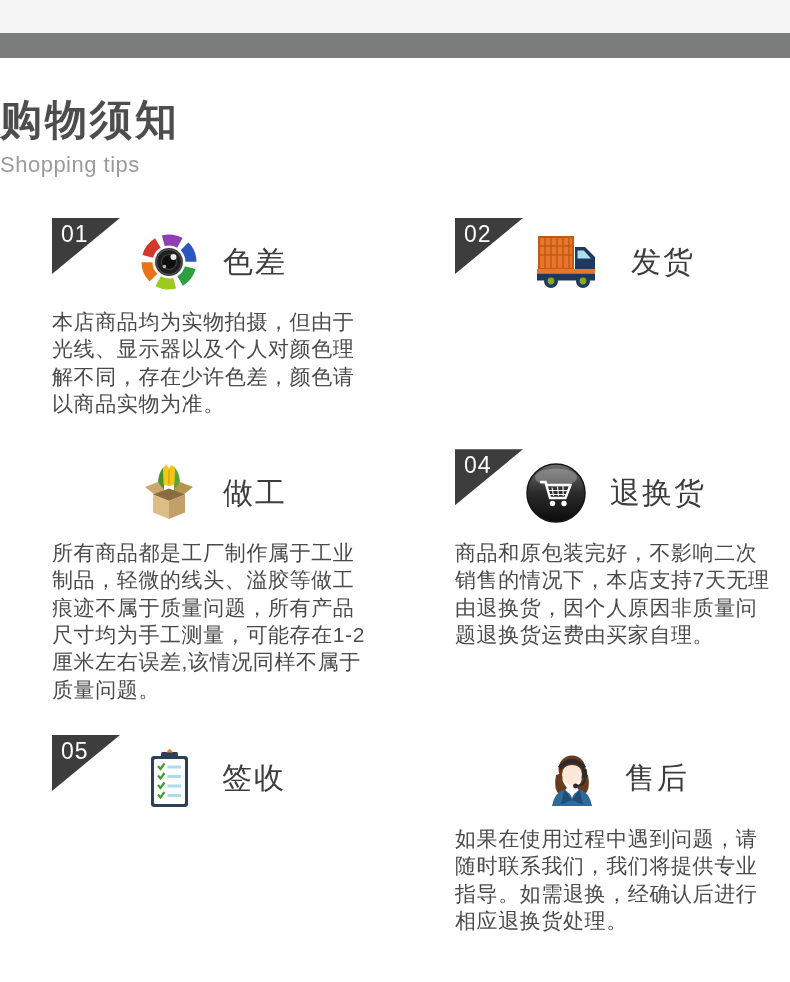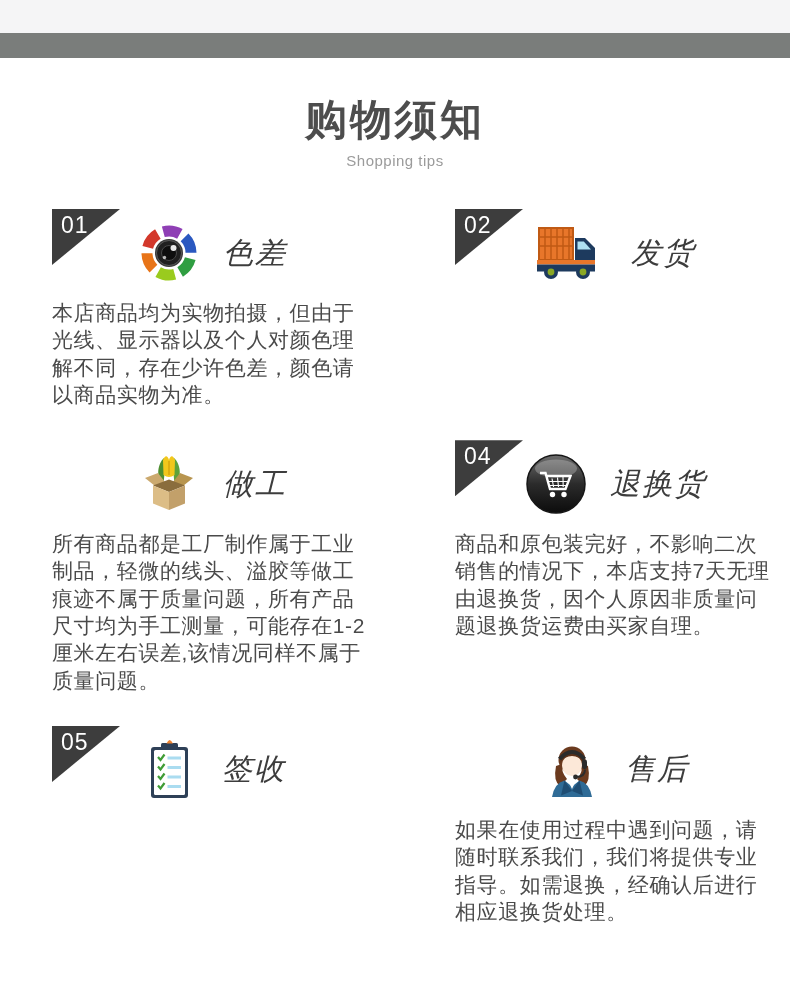--- a/index.html
+++ b/index.html
@@ -3,34 +3,34 @@
 <meta charset="utf-8">
 <style>
   * { margin:0; padding:0; box-sizing:border-box; }
   html,body { background:#ffffff; }
   .page {
     width:790px; height:982px; background:#ffffff; position:relative; overflow:hidden;
     font-family:"Liberation Sans","DejaVu Sans",sans-serif;
   }
   .bar-light { height:33px; background:#f5f5f6; }
   .bar-dark  { height:25px; background:#7a7d7b; }
-  .header { text-align:center; padding-top:34px; }
+  .header { padding-top:34px; }
   .page-title { font-size:42px; font-weight:bold; color:#4d4d4d; letter-spacing:3px; }
-  .page-subtitle { font-size:15px; color:#9b9b9b; margin-top:4px; letter-spacing:0.5px; }
+  .page-subtitle { font-size:22px; color:#9b9b9b; margin-top:4px; letter-spacing:0.5px; }
   .grid {
     display:grid; grid-template-columns:320px 320px; column-gap:83px; row-gap:30px;
     padding:0 15px 0 52px; margin-top:38px;
   }
   .section-head { position:relative; height:92px; }
   .badge {
     position:absolute; left:0; top:2px; width:68px; height:56px;
     background:#3d3d3d; clip-path:polygon(0 0, 100% 0, 0 100%); color:#ffffff;
   }
   .badge span { display:block; padding:3px 0 0 9px; font-size:23px; font-weight:normal; letter-spacing:1px; }
-  .head-main { height:100%; display:flex; align-items:center; justify-content:center; gap:22px;font-style:italic; }
+  .head-main { height:100%; display:flex; align-items:center; justify-content:center; gap:22px; }
   .icon { flex:0 0 auto; display:block; }
   .section-title { font-size:30px; color:#3d3d3d; font-weight:500; letter-spacing:2px; white-space:nowrap; }
   .section-body {
     font-size:21px; line-height:1.3; color:#4a4a4a; letter-spacing:0.6px;
   }
 </style>
 </head>
 <body>
 
 <div class="page">

